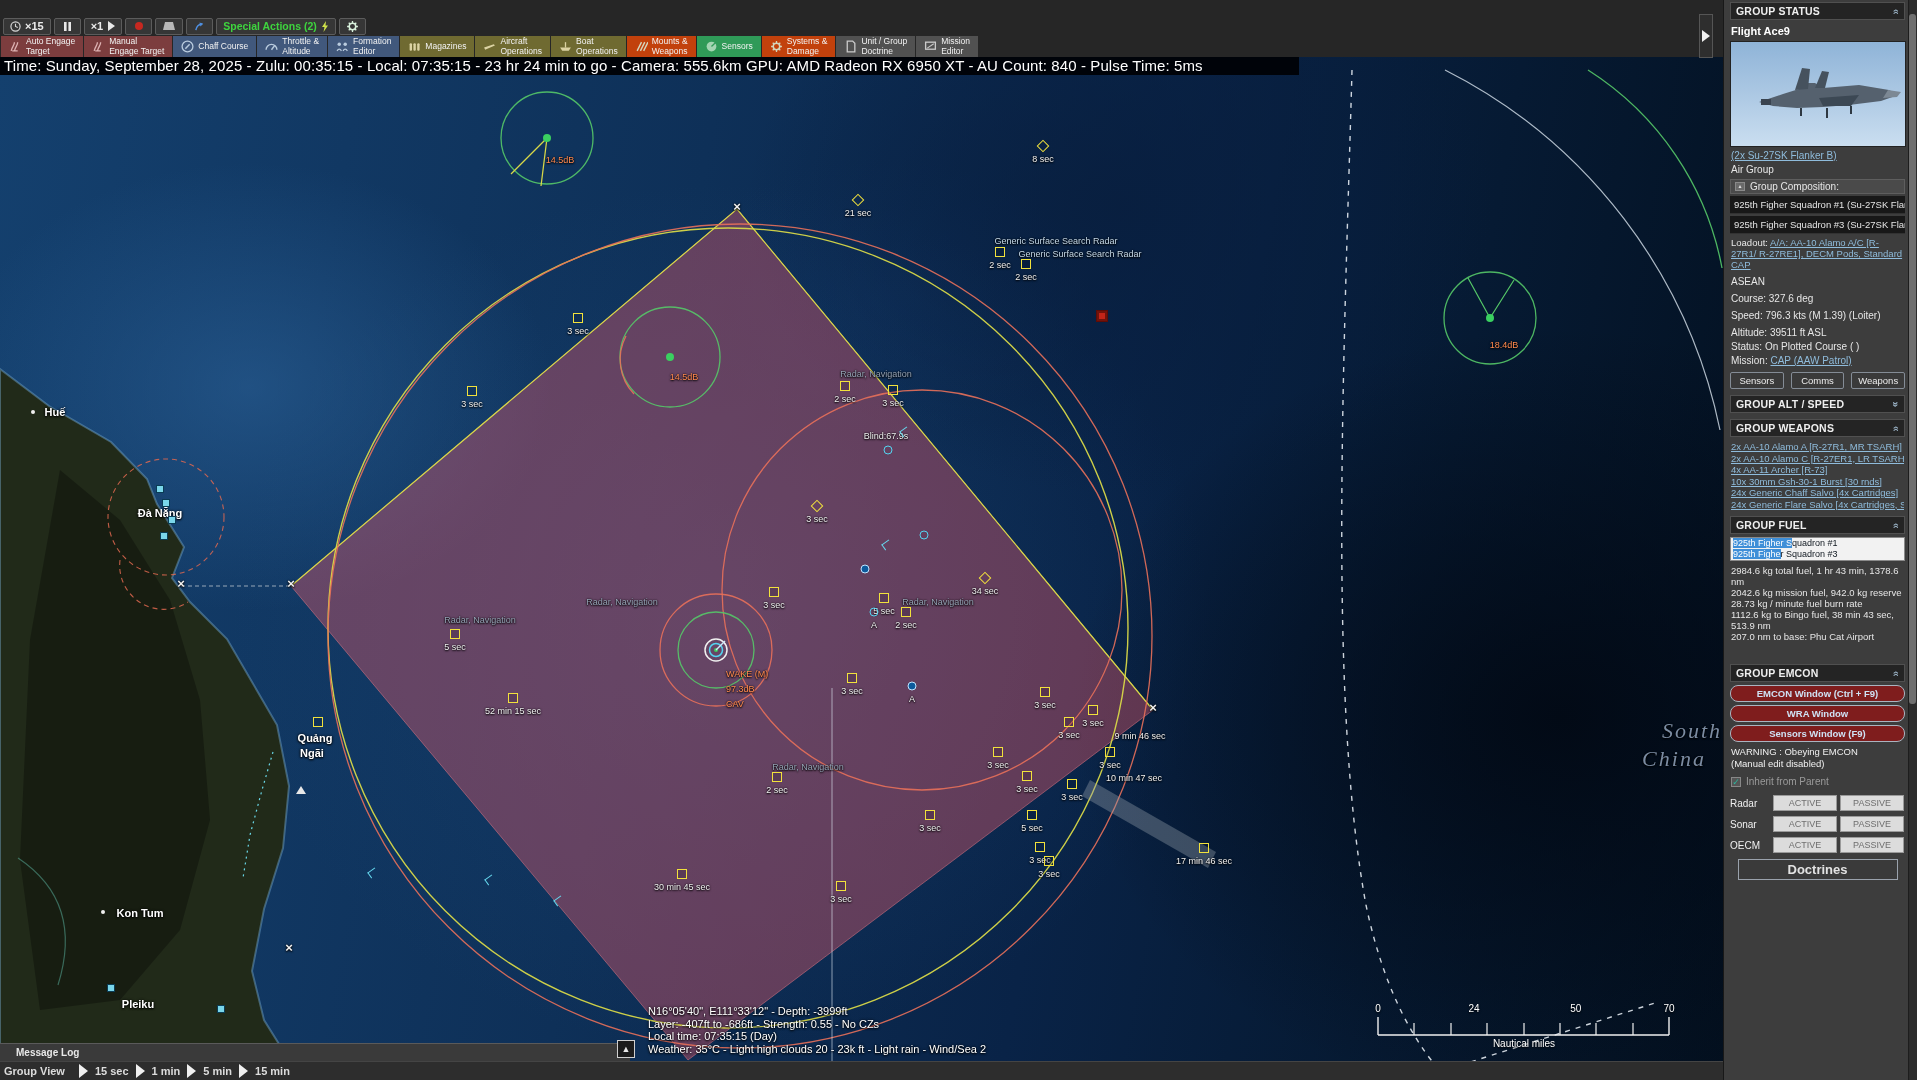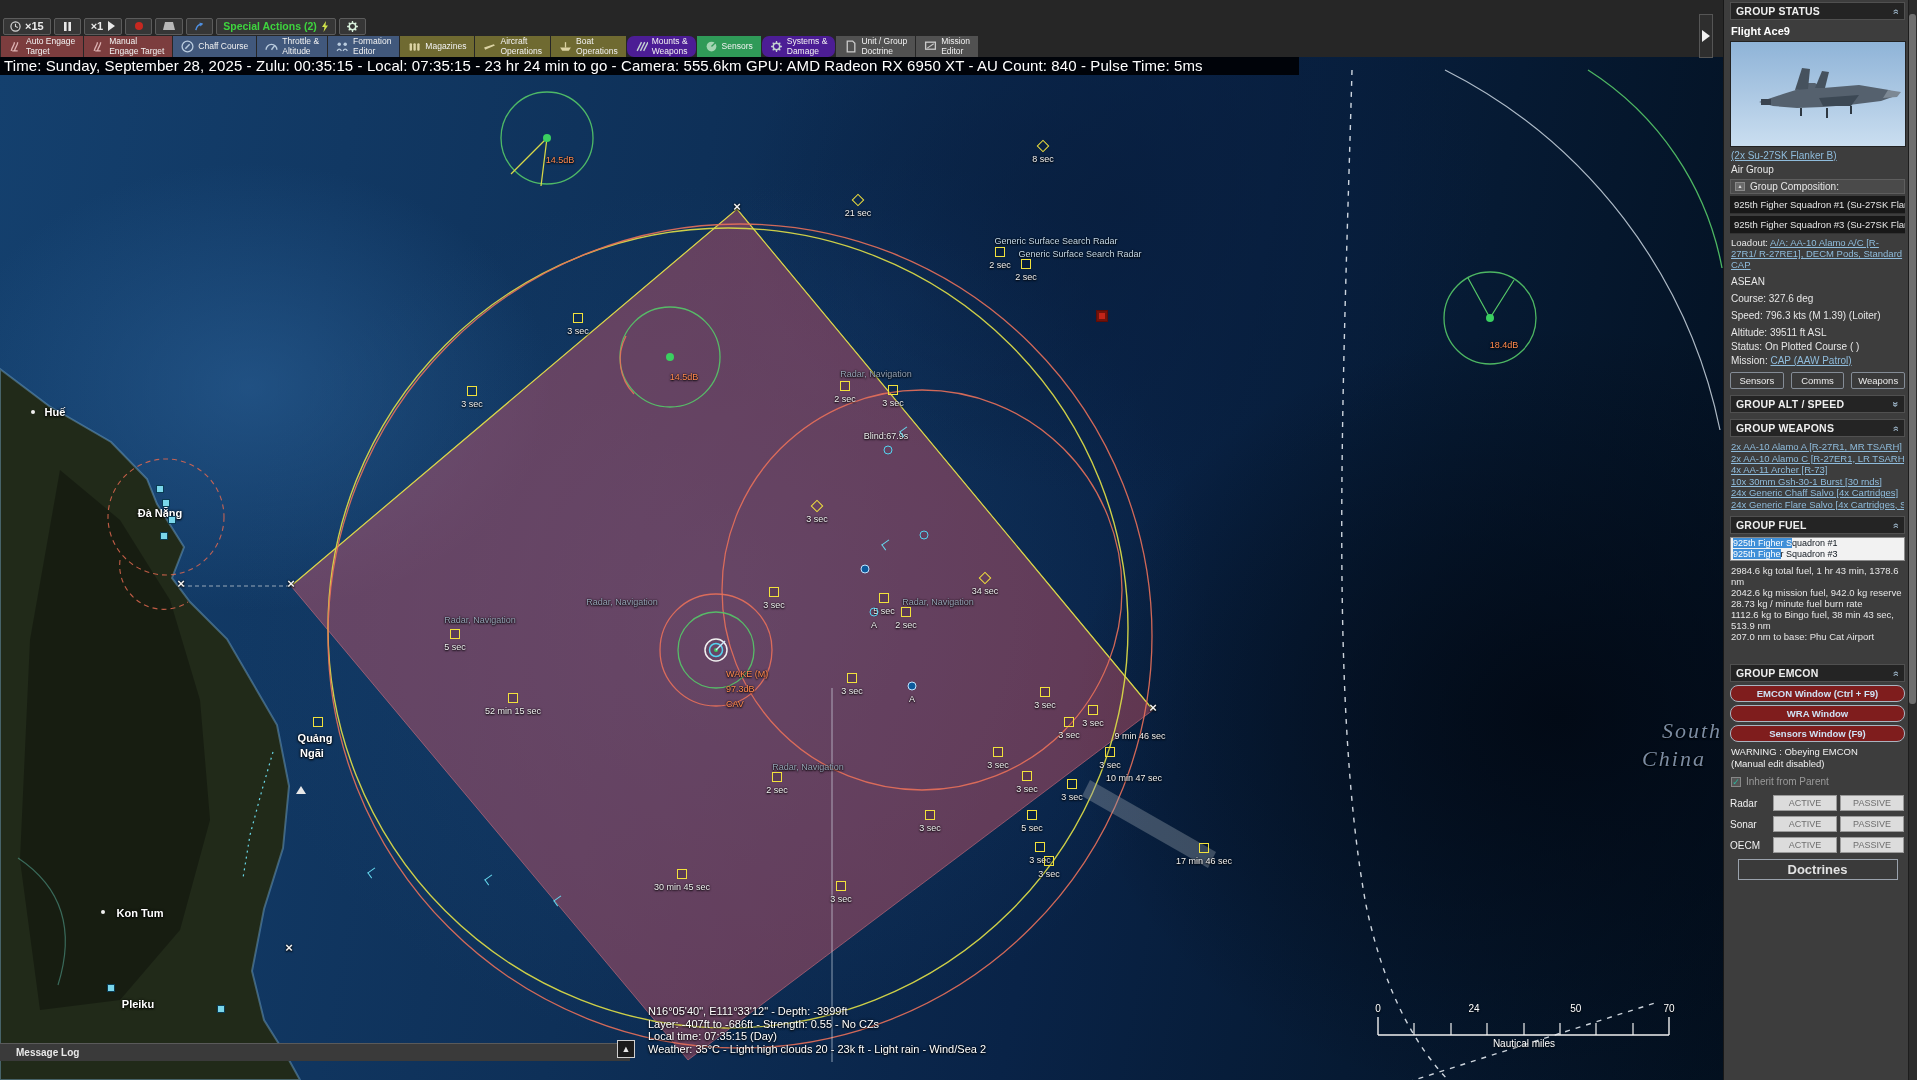--- a/index.html
+++ b/index.html
@@ -22,21 +22,21 @@
   .green-text{color:#3ed43e;font-weight:bold;font-size:10.5px;}
 
   .toolbar{position:absolute;top:36px;left:0;width:1723px;height:21px;background:#262626;
     display:flex;gap:1px;padding:0 1px;z-index:8;overflow:hidden;}
   .tbtn{display:flex;align-items:center;gap:4px;padding:1px 8px;color:#f2f2f2;
     font-size:8.5px;line-height:9.5px;white-space:nowrap;}
   .tbtn .ticon svg{display:block;opacity:.85;}
   .c-maroon{background:#7c3d3e;}
   .c-blue{background:#41587c;}
   .c-olive{background:#6f6a31;}
-  .c-green{background:#4c1d95;border-radius:7px;}
+  .c-green{background:#c2410c;}
   .c-green2{background:#2f9a58;}
   .c-gray{background:#515151;}
 
   .timebar{position:absolute;top:57px;left:0;width:1299px;height:18px;background:#000309;
     color:#ffffff;font-size:15px;line-height:18px;padding-left:4px;white-space:nowrap;
     z-index:7;letter-spacing:.1px;}
 
   
   .map{position:absolute;top:57px;left:0;width:1723px;height:1023px;z-index:1;
     background:
@@ -581,20 +581,41 @@
     </div>
 
   <div class="uparrow">
       <span>▲</span>
     </div>
 
   <div class="msglog">
     <span>Message Log</span>
   </div>
 
+  <div class="bottombar">
+    <span class="bb-label">Group View</span>
+    <div class="bb-group" id="speed-group">
+        <div class="bb-group">
+          <div class="bb-tri"></div>
+          <span class="bb-label">15 sec</span>
+        </div>
+        <div class="bb-group">
+          <div class="bb-tri"></div>
+          <span class="bb-label">1 min</span>
+        </div>
+        <div class="bb-group">
+          <div class="bb-tri"></div>
+          <span class="bb-label">5 min</span>
+        </div>
+        <div class="bb-group">
+          <div class="bb-tri"></div>
+          <span class="bb-label">15 min</span>
+        </div>
+      </div>
+  </div>
 
   <div class="scale">
     <div class="scale-labels" id="scale-labels">
         <span style="left: 2px;">0</span>
         <span style="left: 98.03px;">24</span>
         <span style="left: 199.88px;">50</span>
         <span style="left: 293px;">70</span>
       </div>
     <svg width="296" height="22" viewBox="0 0 296 22">
       <path d="M2,2 L2,20 M293,2 L293,20" stroke="#f0f0f0" stroke-width="1.4" fill="none"></path>

